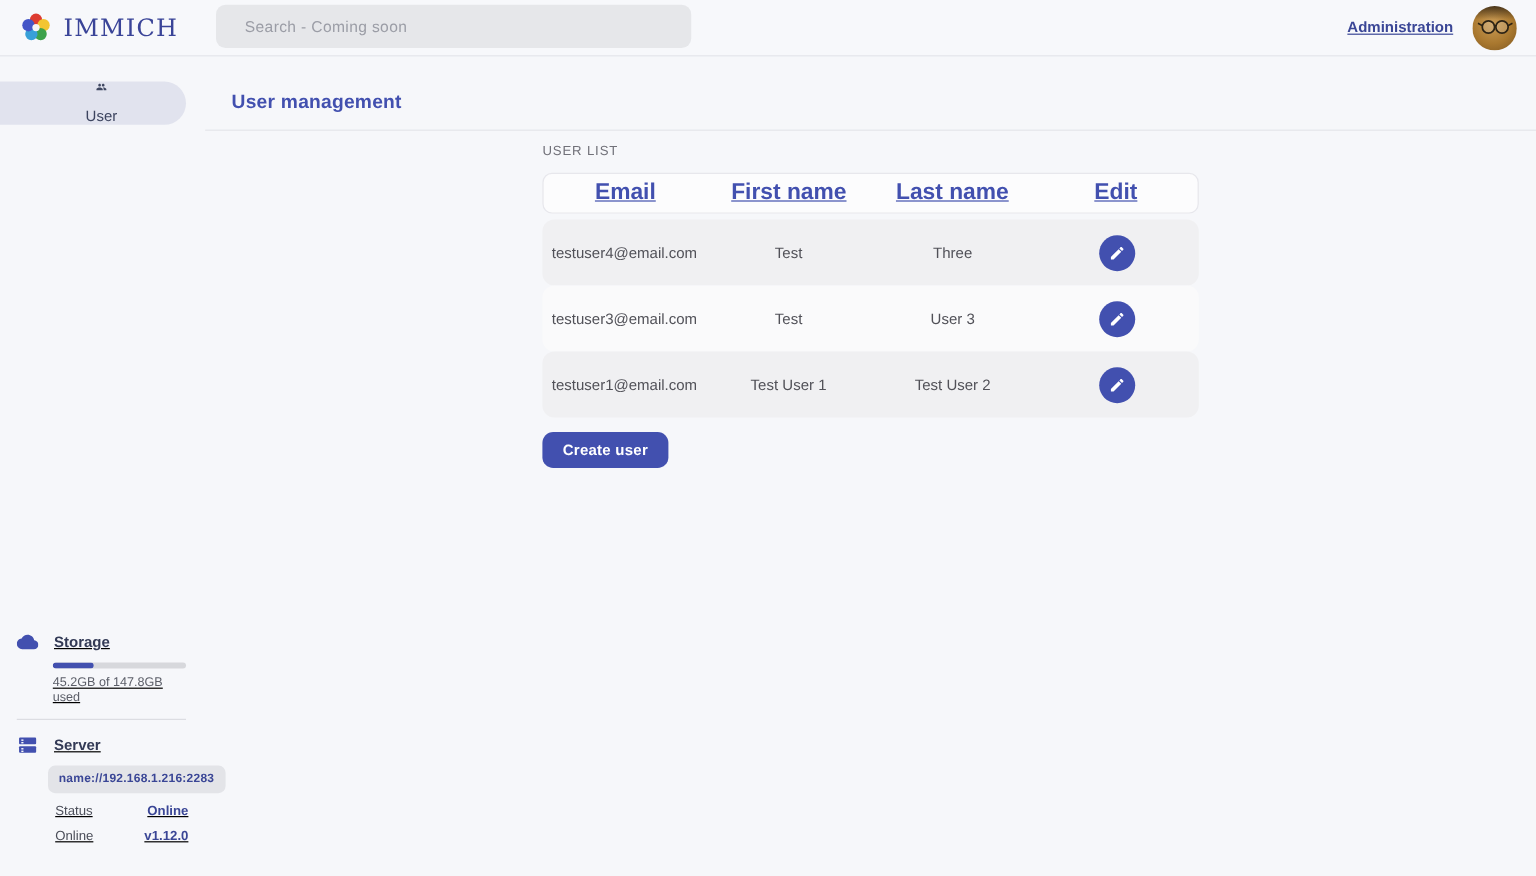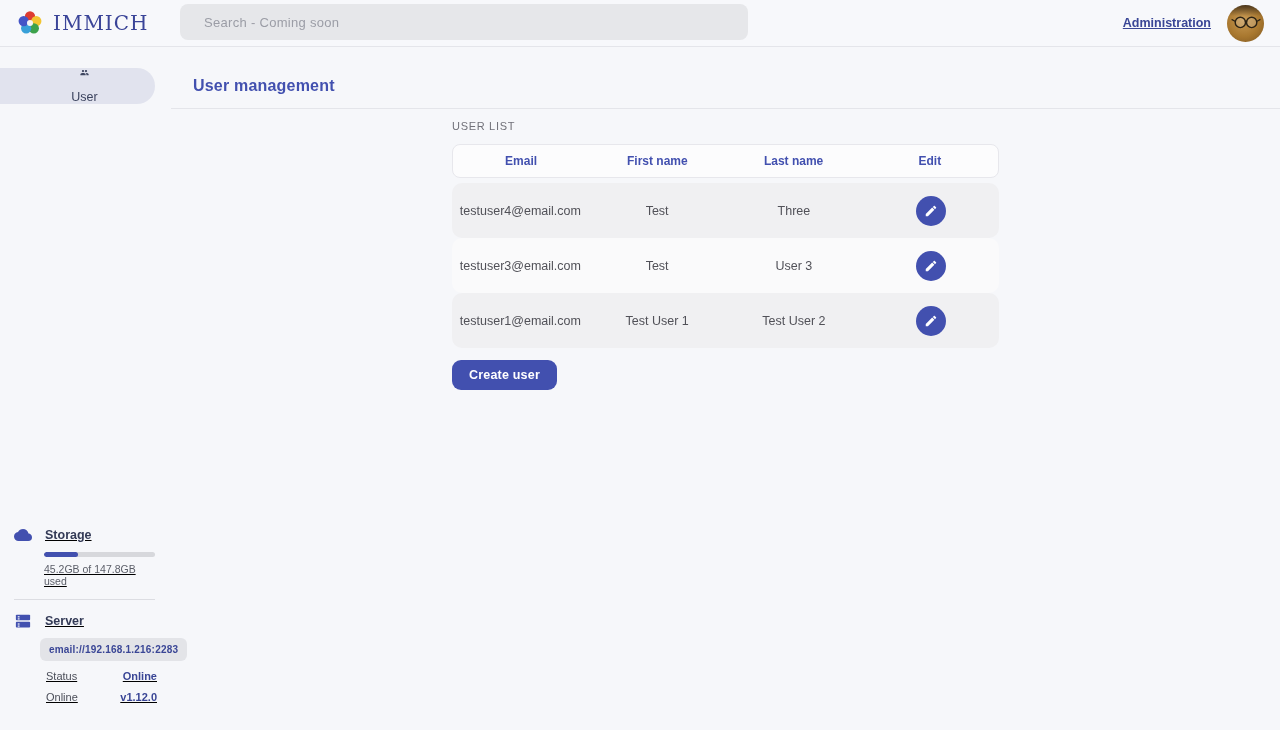--- a/index.html
+++ b/index.html
@@ -7,21 +7,21 @@
   html,body { width:1280px; height:730px; overflow:hidden;
     font-family:"Liberation Sans", sans-serif; background:var(--pagebg); }
 
   
   .topbar { position:relative; height:47px; display:flex; align-items:center;
     padding:0 16px; border-bottom:1px solid var(--border); background:#f7f8fb; }
   .logo { display:flex; align-items:center; gap:9px; cursor:pointer; }
   .logo svg { width:28px; height:28px; }
   .logo-text { font-family:"DejaVu Serif", serif; font-size:20px; letter-spacing:1px;
     color:#3a4498; font-weight:500; }
-  .searchbar { position:absolute; left:180px; top:4px; width:568px; height:36px;
+  .searchbar { position:absolute; left:180px; top:4px; width:396px; height:36px;
     background:#e6e7ea; border-radius:8px; display:flex; align-items:center;
     padding-left:24px; cursor:text; }
   .searchbar span { font-size:13px; color:#9b9da6; letter-spacing:.3px; }
   .top-right { margin-left:auto; display:flex; align-items:center; gap:16px;text-align:right; }
   .admin-link { font-size:12.5px; font-weight:700; color:#3a4696;
     text-decoration:underline; cursor:pointer; }
   .avatar { width:37px; height:37px; border-radius:50%; overflow:hidden; cursor:pointer;
     background:
       linear-gradient(180deg, rgba(40,30,20,.75) 0%, rgba(40,30,20,0) 30%),
       radial-gradient(circle at 45% 40%, #c89a55 0%, #a9782f 55%, #7c5520 100%); }
@@ -59,21 +59,21 @@
   
   .title-bar { padding:30px 0 13px 22px; border-bottom:1px solid var(--border); }
   .title-bar h1 { font-size:16px; font-weight:600; color:var(--primary); letter-spacing:.2px; }
   .content { width:547px; margin:0 auto; padding-top:12px; }
   .section-label { font-size:11px; line-height:11px; letter-spacing:.7px;
     color:#717179; font-weight:500; margin-bottom:12px; }
   .thead, .trow { display:grid; grid-template-columns:repeat(4,1fr);
     align-items:center; justify-items:center; }
   .thead { height:34px; background:#fcfcfd; border:1px solid #e7e7ec; border-radius:8px;
     margin-bottom:5px; }
-  .thead div { font-size:12px; font-weight:600; color:var(--primary); }
+  .thead div { font-size:19px; font-weight:600; color:var(--primary);text-decoration:underline; }
   .trow { height:55px; border-radius:10px; }
   .trow.odd { background:#f0f0f2; }
   .trow.even { background:#fafafb; }
   .trow .cell { font-size:12.5px; color:#515158; }
   .edit-btn { width:30px; height:30px; border-radius:50%; border:none; cursor:pointer;
     background:var(--primary); display:flex; align-items:center; justify-content:center; }
   .edit-btn svg { width:14px; height:14px; fill:#ffffff; }
   .create-btn { margin-top:12px; background:var(--primary); color:#fff; border:none;
     font-family:inherit; font-size:12.5px; font-weight:700; padding:8px 17px;
     border-radius:9px; cursor:pointer; letter-spacing:.2px; }
@@ -137,21 +137,21 @@
         <svg viewBox="0 0 24 24">
           <rect x="2.5" y="3.5" width="19" height="7.4" rx="1.2"></rect>
           <rect x="2.5" y="13.1" width="19" height="7.4" rx="1.2"></rect>
           <rect x="5" y="5.6" width="2.4" height="1.6" fill="#f6f7fa"></rect>
           <rect x="5" y="8.4" width="2.4" height="1.6" fill="#f6f7fa"></rect>
           <rect x="5" y="15.2" width="2.4" height="1.6" fill="#f6f7fa"></rect>
           <rect x="5" y="18" width="2.4" height="1.6" fill="#f6f7fa"></rect>
         </svg>
         <span class="lbl">Server</span>
       </div>
-      <span class="url-pill">email://192.168.1.216:2283</span>
+      <span class="url-pill">name://192.168.1.216:2283</span>
       <div class="kv">
         <span class="k">Status</span>
         <span class="v">Online</span>
       </div>
       <div class="kv">
         <span class="k">Online</span>
         <span class="v">v1.12.0</span>
       </div>
     </div>
   </aside>

